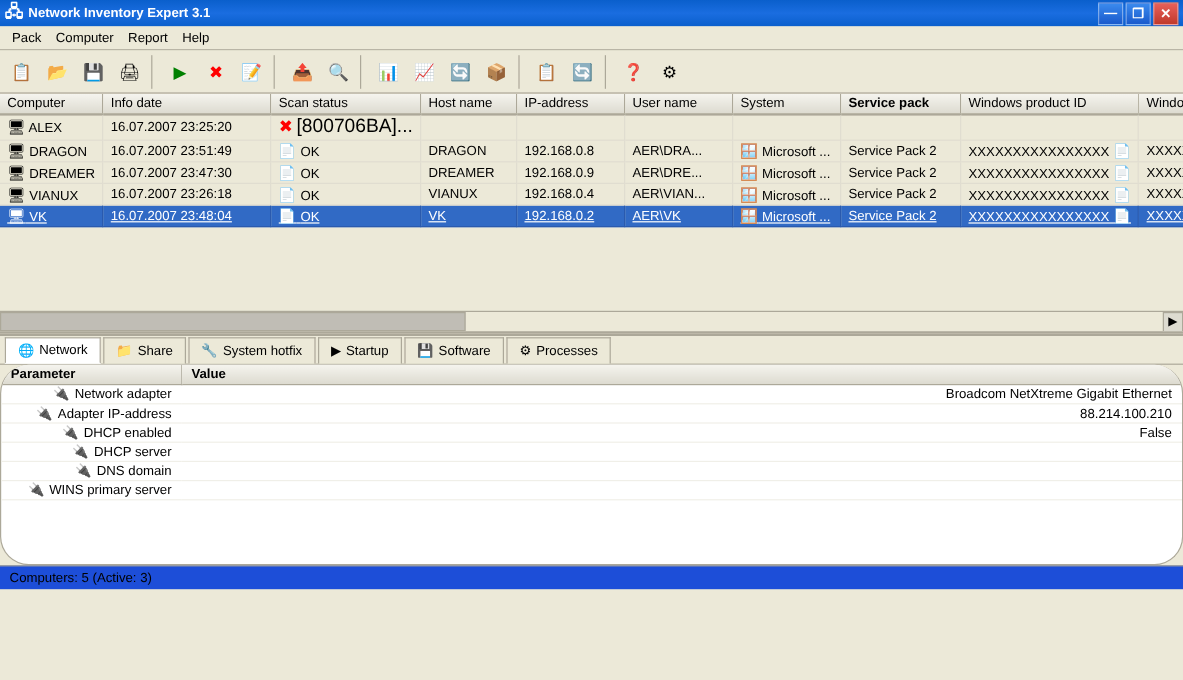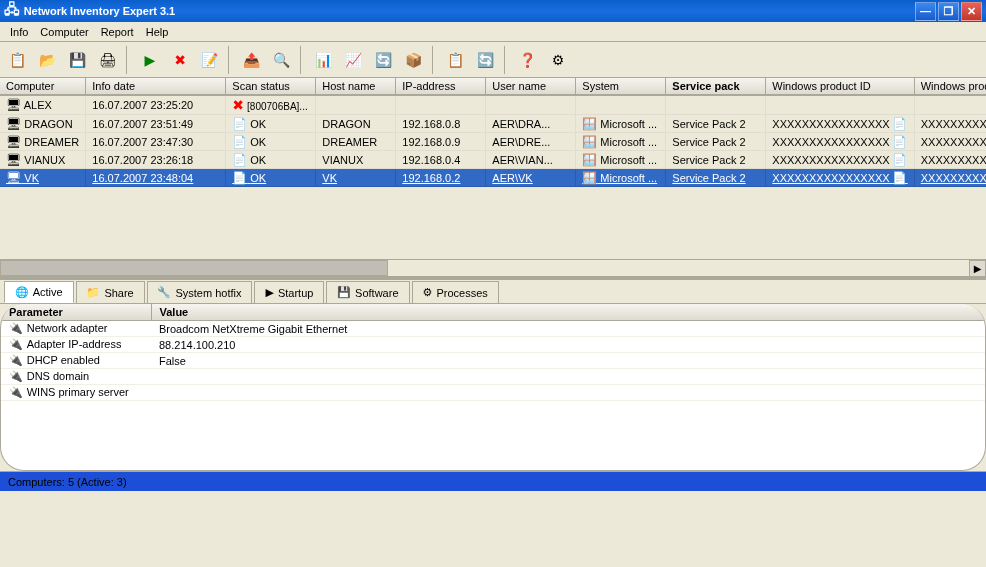--- a/index.html
+++ b/index.html
@@ -163,20 +163,21 @@
       font-weight: bold;
       font-size: 11px;
       position: sticky;
       top: 0;
     }
     table.detail-table tbody td {
       padding: 1px 8px;
       border-bottom: 1px solid #f0efe8;
       font-size: 11px;
       vertical-align: middle;
+      text-align: right;
     }
 
     
     #status-bar {
       height: 20px;
       background: #1d4ed8;
       border-top: 1px solid #aca899;
       display: flex;
       align-items: center;
       padding: 0 8px;
@@ -196,21 +197,21 @@
 <div id="title-bar">
   <span style="font-size:14px; margin-right:4px;">🖧</span>
   <span>Network Inventory Expert 3.1</span>
   <div style="flex:1"></div>
   <div class="title-btn">—</div>
   <div class="title-btn">❐</div>
   <div class="title-btn close-btn">✕</div>
 </div>
 
 <div id="menu-bar">
-  <span class="menu-item">Info</span>
+  <span class="menu-item">Pack</span>
   <span class="menu-item">Computer</span>
   <span class="menu-item">Report</span>
   <span class="menu-item">Help</span>
 </div>
 
 <div id="toolbar">
   <div class="tb-btn" title="New">📋</div>
   <div class="tb-btn" title="Open">📂</div>
   <div class="tb-btn" title="Save">💾</div>
   <div class="tb-btn" title="">🖨</div>
@@ -269,21 +270,21 @@
           <th style="min-width:140px;">
             <span>Windows product key</span>
           </th>
         </tr>
       </thead>
       <tbody id="computer-table-body">
 
       <tr>
             <td><span style="font-size:12px;">🖥</span> ALEX</td>
             <td>16.07.2007 23:25:20</td>
-            <td><span style="color:red; font-size:14px;">✖</span> <span style="font-size:10px;">[800706BA]...</span></td>
+            <td><span style="color:red; font-size:14px;">✖</span> <span style="font-size:16px;">[800706BA]...</span></td>
             <td></td>
             <td></td>
             <td></td>
             <td></td>
             <td></td>
             <td></td>
             <td></td>
           </tr>
           <tr>
             <td><span style="font-size:12px;">🖥</span> DRAGON</td>
@@ -341,21 +342,21 @@
       <div style="width:40%; height:100%; background:#c0bdb5; border:1px solid #aca899; position:absolute; left:0;"></div>
     </div>
     <div style="width:17px; height:17px; background:#dddbd0; border:1px solid #aca899; display:flex; align-items:center; justify-content:center; font-size:10px; cursor:pointer;">▶</div>
   </div>
 </div>
 
 <div id="bottom-tabs-container" style="height:193px; display:flex; flex-direction:column; border-top:2px solid #aca899;">
   <div id="tabs-header">
     <div class="tab active">
       <span>🌐</span>
-      <span>Active</span>
+      <span>Network</span>
     </div>
     <div class="tab">
       <span>📁</span>
       <span>Share</span>
     </div>
     <div class="tab">
       <span>🔧</span>
       <span>System hotfix</span>
     </div>
     <div class="tab">
@@ -391,20 +392,24 @@
           </tr>
           <tr>
             <td><span style="font-size:11px; margin-right:4px;">🔌</span>Adapter IP-address</td>
             <td>88.214.100.210</td>
           </tr>
           <tr>
             <td><span style="font-size:11px; margin-right:4px;">🔌</span>DHCP enabled</td>
             <td>False</td>
           </tr>
           <tr>
+            <td><span style="font-size:11px; margin-right:4px;">🔌</span>DHCP server</td>
+            <td></td>
+          </tr>
+          <tr>
             <td><span style="font-size:11px; margin-right:4px;">🔌</span>DNS domain</td>
             <td></td>
           </tr>
           <tr>
             <td><span style="font-size:11px; margin-right:4px;">🔌</span>WINS primary server</td>
             <td></td>
           </tr>
         </tbody>
     </table>
   </div>

